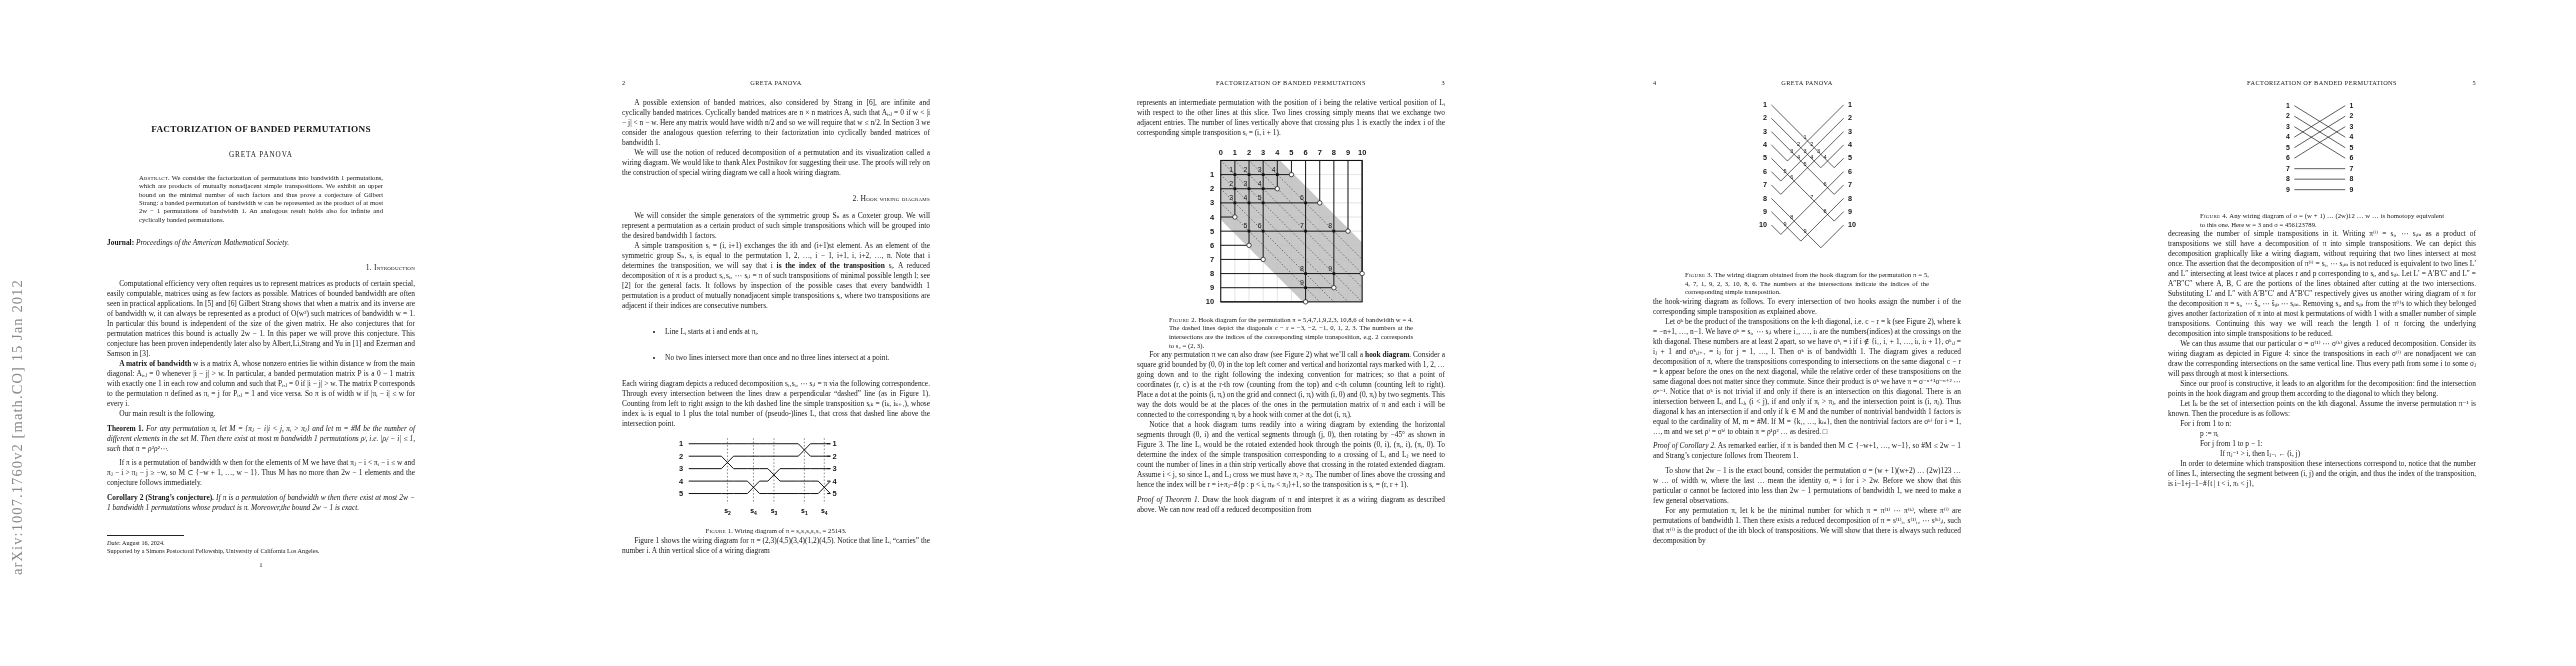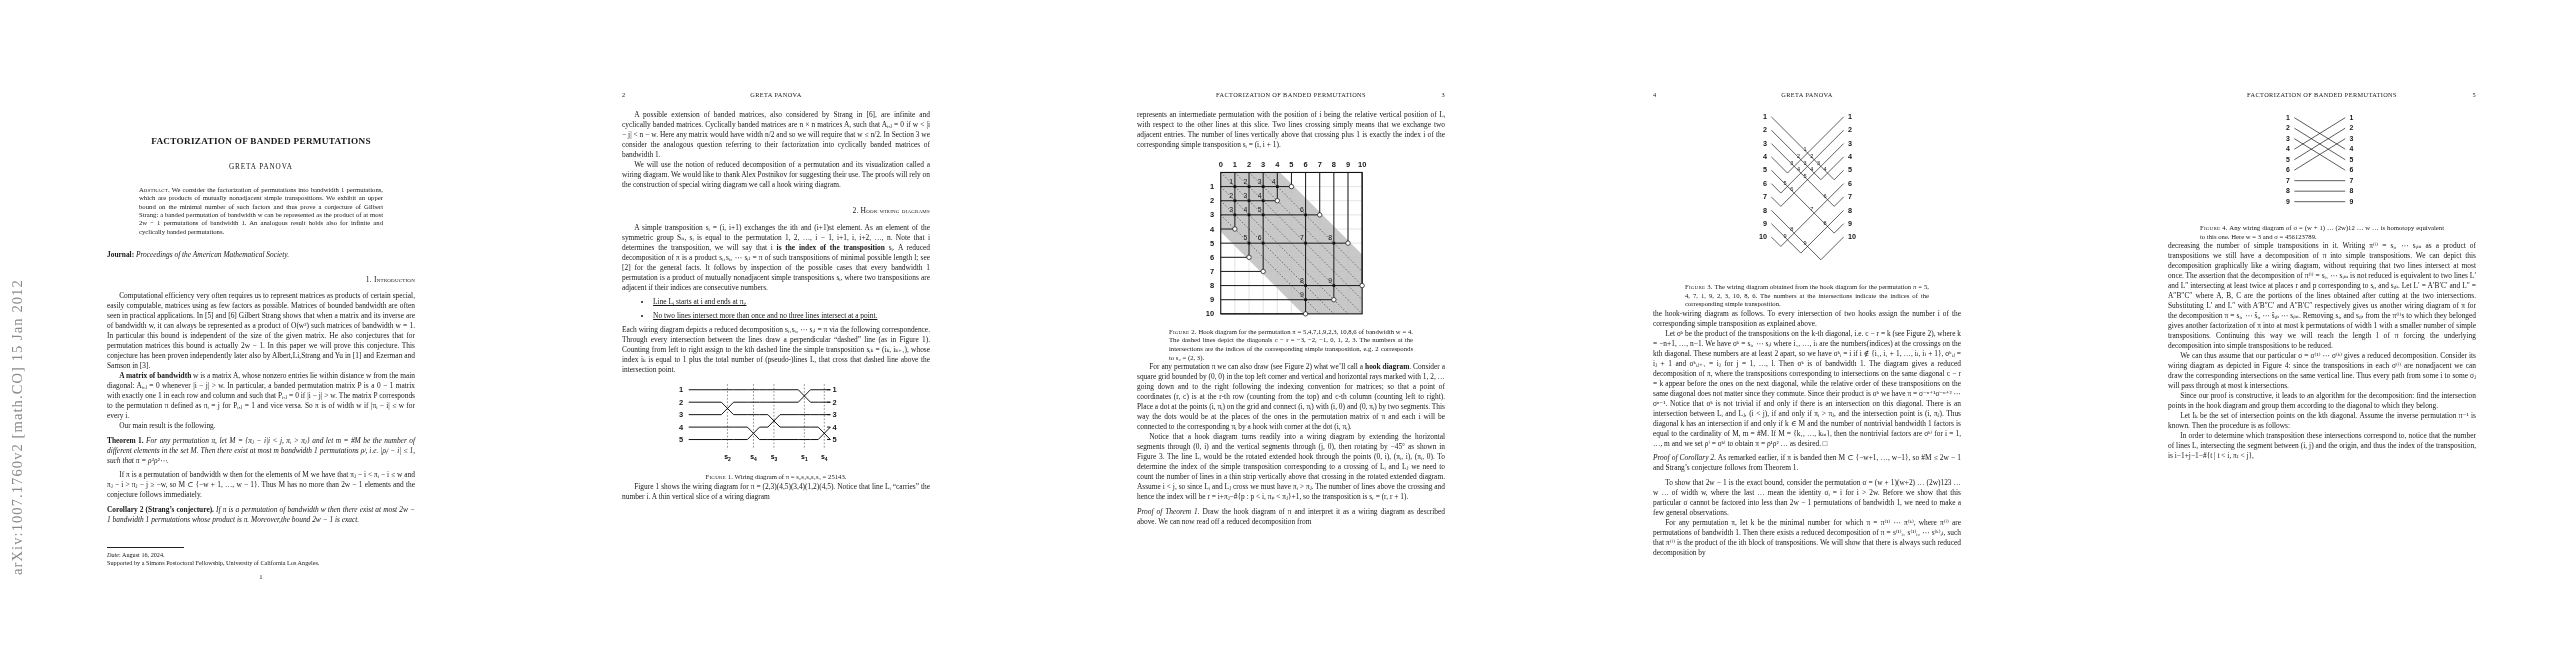--- a/index.html
+++ b/index.html
@@ -1,37 +1,37 @@
 <!DOCTYPE html>
 <html style="font-size:9px"><head>
 <meta charset="utf-8">
 <style>
   html,body{margin:0;padding:0;background:#ffffff;}
   body{width:2576px;height:667px;overflow:hidden;position:relative;
        font-family:"Liberation Serif","DejaVu Serif",serif;color:#161616;}
-  .page{position:absolute;top:12px;width:515px;height:490px;background:#fff;}
+  .page{position:absolute;top:0;width:515px;height:490px;background:#fff;}
   .col{position:absolute;left:107px;width:308px;top:0;}
   .p1 .col{padding-top:124px;}
   .pn .col{padding-top:79px;}
   .title{text-align:center;font-weight:bold;font-size:9.2px;line-height:11px;letter-spacing:0.3px;}
   .author{text-align:center;font-size:7.2px;letter-spacing:0.9px;margin-top:15.6px;}
   .abstract{font-size:6.7px;line-height:8.3px;margin:15.6px 32px 0;text-align:justify;}
   .ab-lead{font-variant:small-caps;letter-spacing:0.2px;}
   .journal{margin-top:14px;font-size:7.4px;}
   .j-lead{font-weight:bold;}
   .j-text{font-style:italic;}
   .section{text-align:right;font-variant:small-caps;font-size:7.6px;margin:15.6px 0 7.8px;letter-spacing:0.2px;}
   .para{margin:0;font-size:7.4px;line-height:10px;text-align:justify;text-indent:12.2px;}
   .noindent{text-indent:0;}
   .blockpara{margin-top:4.4px;margin-bottom:4.4px;}
   .thm-lead{font-weight:bold;margin-top:48px;}
   .thm-body{font-style:italic;}
   .prf-lead{font-style:italic;}
   .bullets{margin:1.1px 0;padding-left:26px;font-size:7.4px;line-height:10px;}
-  .bullets li{margin:4px;padding-left:1.1px;text-decoration:underline;}
+  .bullets li{margin:16px;padding-left:1.1px;}
   .algo{font-size:7.4px;line-height:10px;}
   .algo .l0{padding-left:12.2px;} .algo .l1{padding-left:32px;} .algo .l2{padding-left:52px;}
   .figblock{margin-top:7.8px;}
   .figwrap{line-height:0;}
   .fig-center{text-align:center;}
   .caption{margin:7.8px 32px 0;font-size:6.7px;line-height:8.6px;text-align:justify;}
   .cap-center{text-align:center;}
   .cap-lead{font-variant:small-caps;letter-spacing:0.2px;}
   .footnote{margin-top:22px;font-size:6.2px;line-height:8.6px;text-align:left;}
   .fnrule{width:77px;border-top:0.7px solid #222;margin-bottom:3.3px;}
@@ -70,20 +70,21 @@
         </div>
         <div class="pagenum">1</div>
       </div>
     </div>
     <div class="page pn" style="left: 515px;">
       <div class="col">
         <div class="pagehead"><span class="ph-side ph-left">2</span><span>GRETA PANOVA</span></div>
         <p class="para">A possible extension of banded matrices, also considered by Strang in [6], are infinite and cyclically banded matrices. Cyclically banded matrices are n × n matrices A, such that Aᵢ,ⱼ = 0 if w &lt; |i − j| &lt; n − w. Here any matrix would have width n/2 and so we will require that w ≤ n/2. In Section 3 we consider the analogous question referring to their factorization into cyclically banded matrices of bandwidth 1.</p>
         <p class="para">We will use the notion of reduced decomposition of a permutation and its visualization called a wiring diagram. We would like to thank Alex Postnikov for suggesting their use. The proofs will rely on the construction of special wiring diagram we call a hook wiring diagram.</p>
         <div class="section">2. Hook wiring diagrams</div>
+        <p class="para">We will consider the simple generators of the symmetric group Sₙ as a Coxeter group. We will represent a permutation as a certain product of such simple transpositions which will be grouped into the desired bandwidth 1 factors.</p>
         <p class="para">A simple transposition sᵢ = (i, i+1) exchanges the ith and (i+1)st element. As an element of the symmetric group Sₙ, sᵢ is equal to the permutation 1, 2, …, i − 1, i+1, i, i+2, …, n. Note that i determines the transposition, we will say that i <b>is the index of the transposition</b> sᵢ. A reduced decomposition of π is a product sᵢ₁sᵢ₂ ⋯ sᵢₗ = π of such transpositions of minimal possible length l; see [2] for the general facts. It follows by inspection of the possible cases that every bandwidth 1 permutation is a product of mutually nonadjacent simple transpositions sᵢ, where two transpositions are adjacent if their indices are consecutive numbers.</p>
         <ul class="bullets">
           <li>Line Lᵢ starts at i and ends at πᵢ.</li>
           <li>No two lines intersect more than once and no three lines intersect at a point.</li>
         </ul>
         <p class="para noindent">Each wiring diagram depicts a reduced decomposition sᵢ₁sᵢ₂ ⋯ sᵢₗ = π via the following correspondence. Through every intersection between the lines draw a perpendicular “dashed” line (as in Figure 1). Counting from left to right assign to the kth dashed line the simple transposition sᵢₖ = (iₖ, iₖ₊₁), whose index iₖ is equal to 1 plus the total number of (pseudo-)lines Lᵣ that cross that dashed line above the intersection point.</p>
         <div class="figblock fig1wrap">
           <div class="figwrap" style="margin-left: 51px;"><svg width="172" height="83" viewBox="-28 0 310 150">
               <line x1="70" y1="4" x2="70" y2="122" stroke="#333" stroke-width="1" stroke-dasharray="3 3.2"></line>
               <text x="70" y="140" text-anchor="middle" font-size="12.5" class="figlabel"><tspan>s</tspan><tspan dy="3" font-size="9">2</tspan></text>
@@ -339,18 +340,24 @@
               <text x="100" y="156" text-anchor="start" font-size="12.5" fill="#161616" class="figlabel" font-weight="600">8</text>
               <text x="-8" y="175" text-anchor="end" font-size="12.5" fill="#161616" class="figlabel" font-weight="600">9</text>
               <text x="100" y="175" text-anchor="start" font-size="12.5" fill="#161616" class="figlabel" font-weight="600">9</text>
             </svg></div>
           <div class="caption"><span class="cap-lead">Figure 4.</span><span>  Any wiring diagram of σ = (w + 1) … (2w)12 … w … is homotopy equivalent to this one.  Here w = 3 and σ = 456123789.</span></div>
         </div>
         <p class="para noindent">decreasing the number of simple transpositions in it. Writing π⁽ⁱ⁾ = sᵢ₁ ⋯ sᵢₘ as a product of transpositions we still have a decomposition of π into simple transpositions. We can depict this decomposition graphically like a wiring diagram, without requiring that two lines intersect at most once. The assertion that the decomposition of π⁽ⁱ⁾ = sᵢ₁ ⋯ sᵢₘ is not reduced is equivalent to two lines L′ and L″ intersecting at least twice at places r and p corresponding to sᵢᵣ and sᵢₚ. Let L′ = A′B′C′ and L″ = A″B″C″ where A, B, C are the portions of the lines obtained after cutting at the two intersections. Substituting L′ and L″ with A′B″C′ and A″B′C″ respectively gives us another wiring diagram of π for the decomposition π = sᵢ₁ ⋯ ŝᵢᵣ ⋯ ŝᵢₚ ⋯ sᵢₘ. Removing sᵢᵣ and sᵢₚ from the π⁽ⁱ⁾s to which they belonged gives another factorization of π into at most k permutations of width 1 with a smaller number of simple transpositions. Continuing this way we will reach the length l of π forcing the underlying decomposition into simple transpositions to be reduced.</p>
         <p class="para">We can thus assume that our particular σ = σ⁽¹⁾ ⋯ σ⁽ᵏ⁾ gives a reduced decomposition. Consider its wiring diagram as depicted in Figure 4: since the transpositions in each σ⁽ⁱ⁾ are nonadjacent we can draw the corresponding intersections on the same vertical line. Thus every path from some i to some σⱼ will pass through at most k intersections.</p>
         <p class="para">Since our proof is constructive, it leads to an algorithm for the decomposition: find the intersection points in the hook diagram and group them according to the diagonal to which they belong.</p>
         <p class="para">Let Iₖ be the set of intersection points on the kth diagonal. Assume the inverse permutation π⁻¹ is known. Then the procedure is as follows:</p>
+        <div class="algo">
+          <div class="l0">For i from 1 to n:</div>
+          <div class="l1">p := πᵢ</div>
+          <div class="l1">For j from 1 to p − 1:</div>
+          <div class="l2">If πⱼ⁻¹ &gt; i, then Iⱼ₋ᵢ ← (i, j)</div>
+        </div>
         <p class="para">In order to determine which transposition these intersections correspond to, notice that the number of lines Lᵣ intersecting the segment between (i, j) and the origin, and thus the index of the transposition, is i−1+j−1−#{t | t &lt; i, πₜ &lt; j},</p>
       </div>
     </div>
   </div>
 <div class="watermark">arXiv:1007.1760v2  [math.CO]  15 Jan 2012</div>
 
 
 </body></html>

